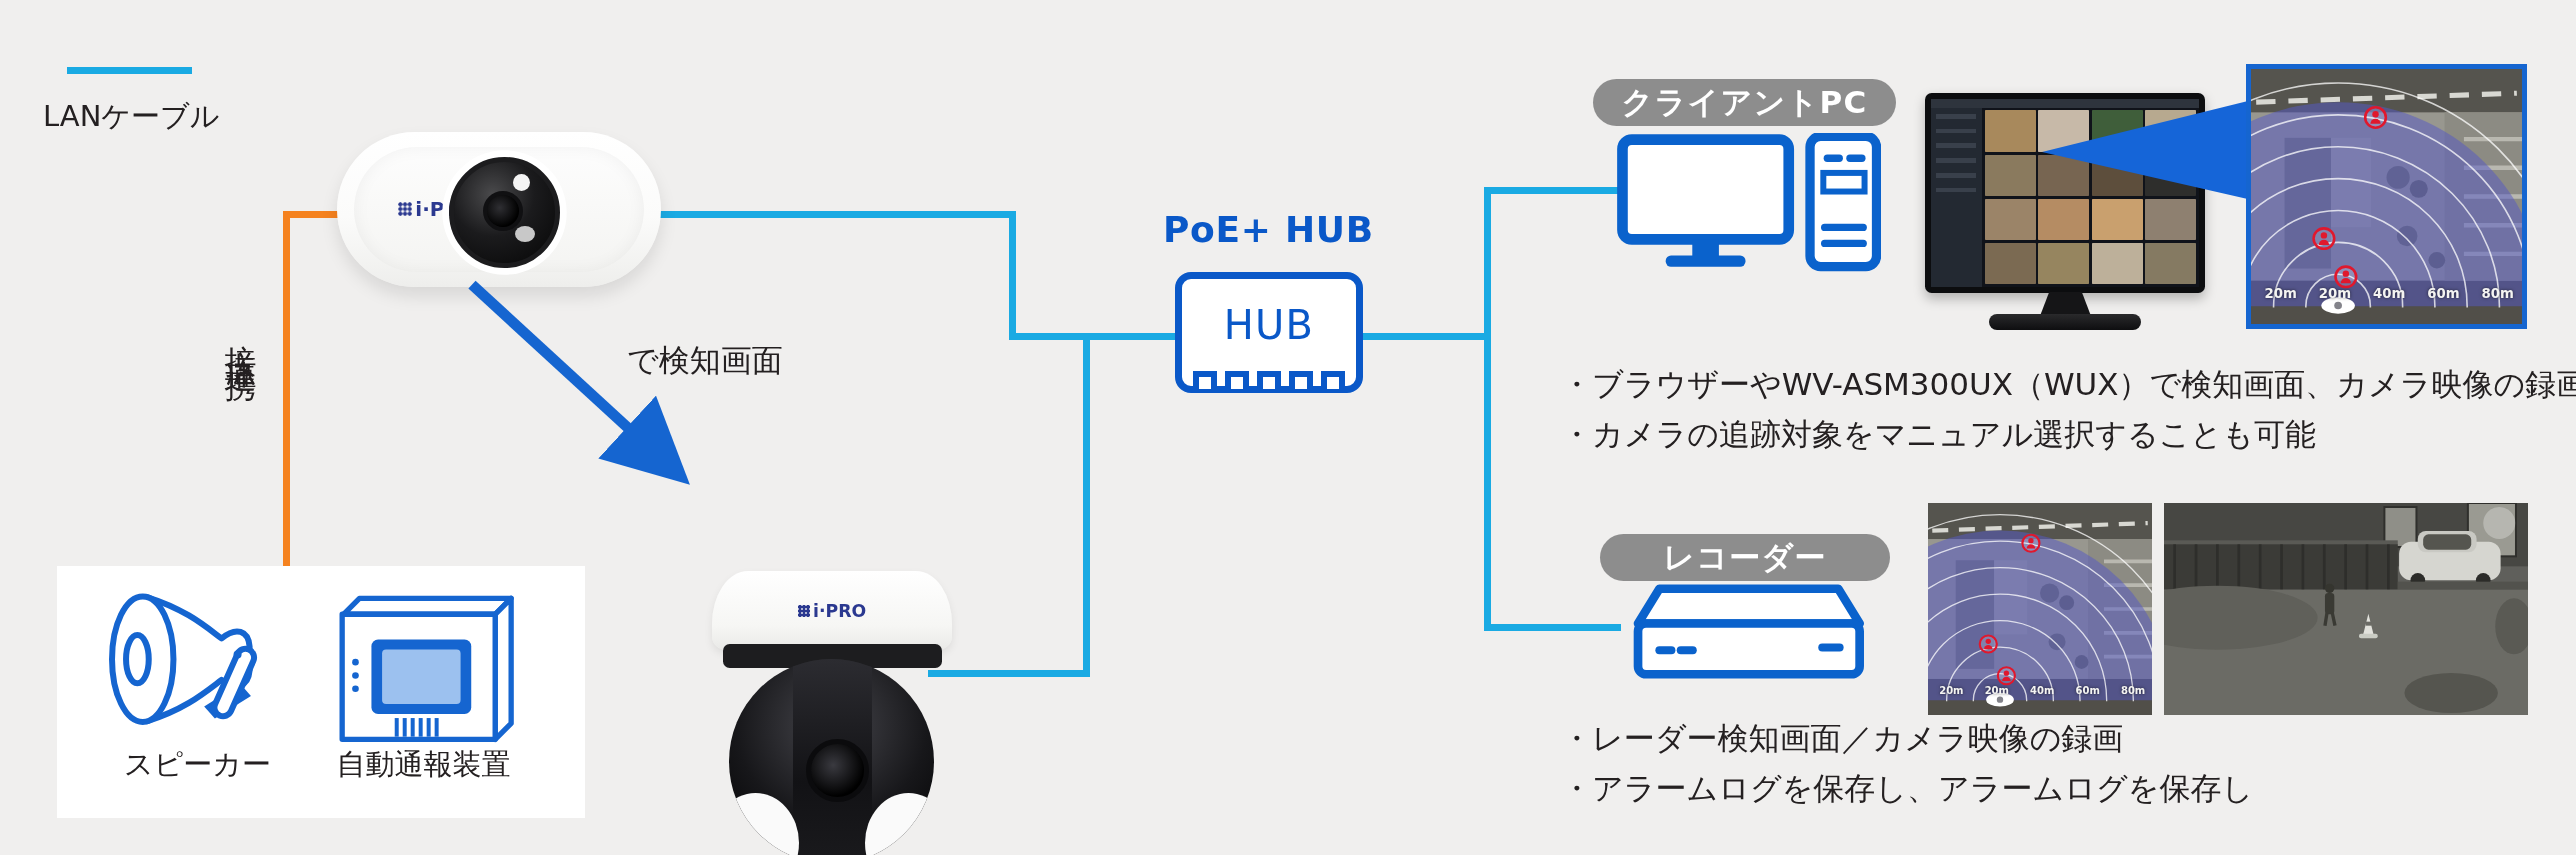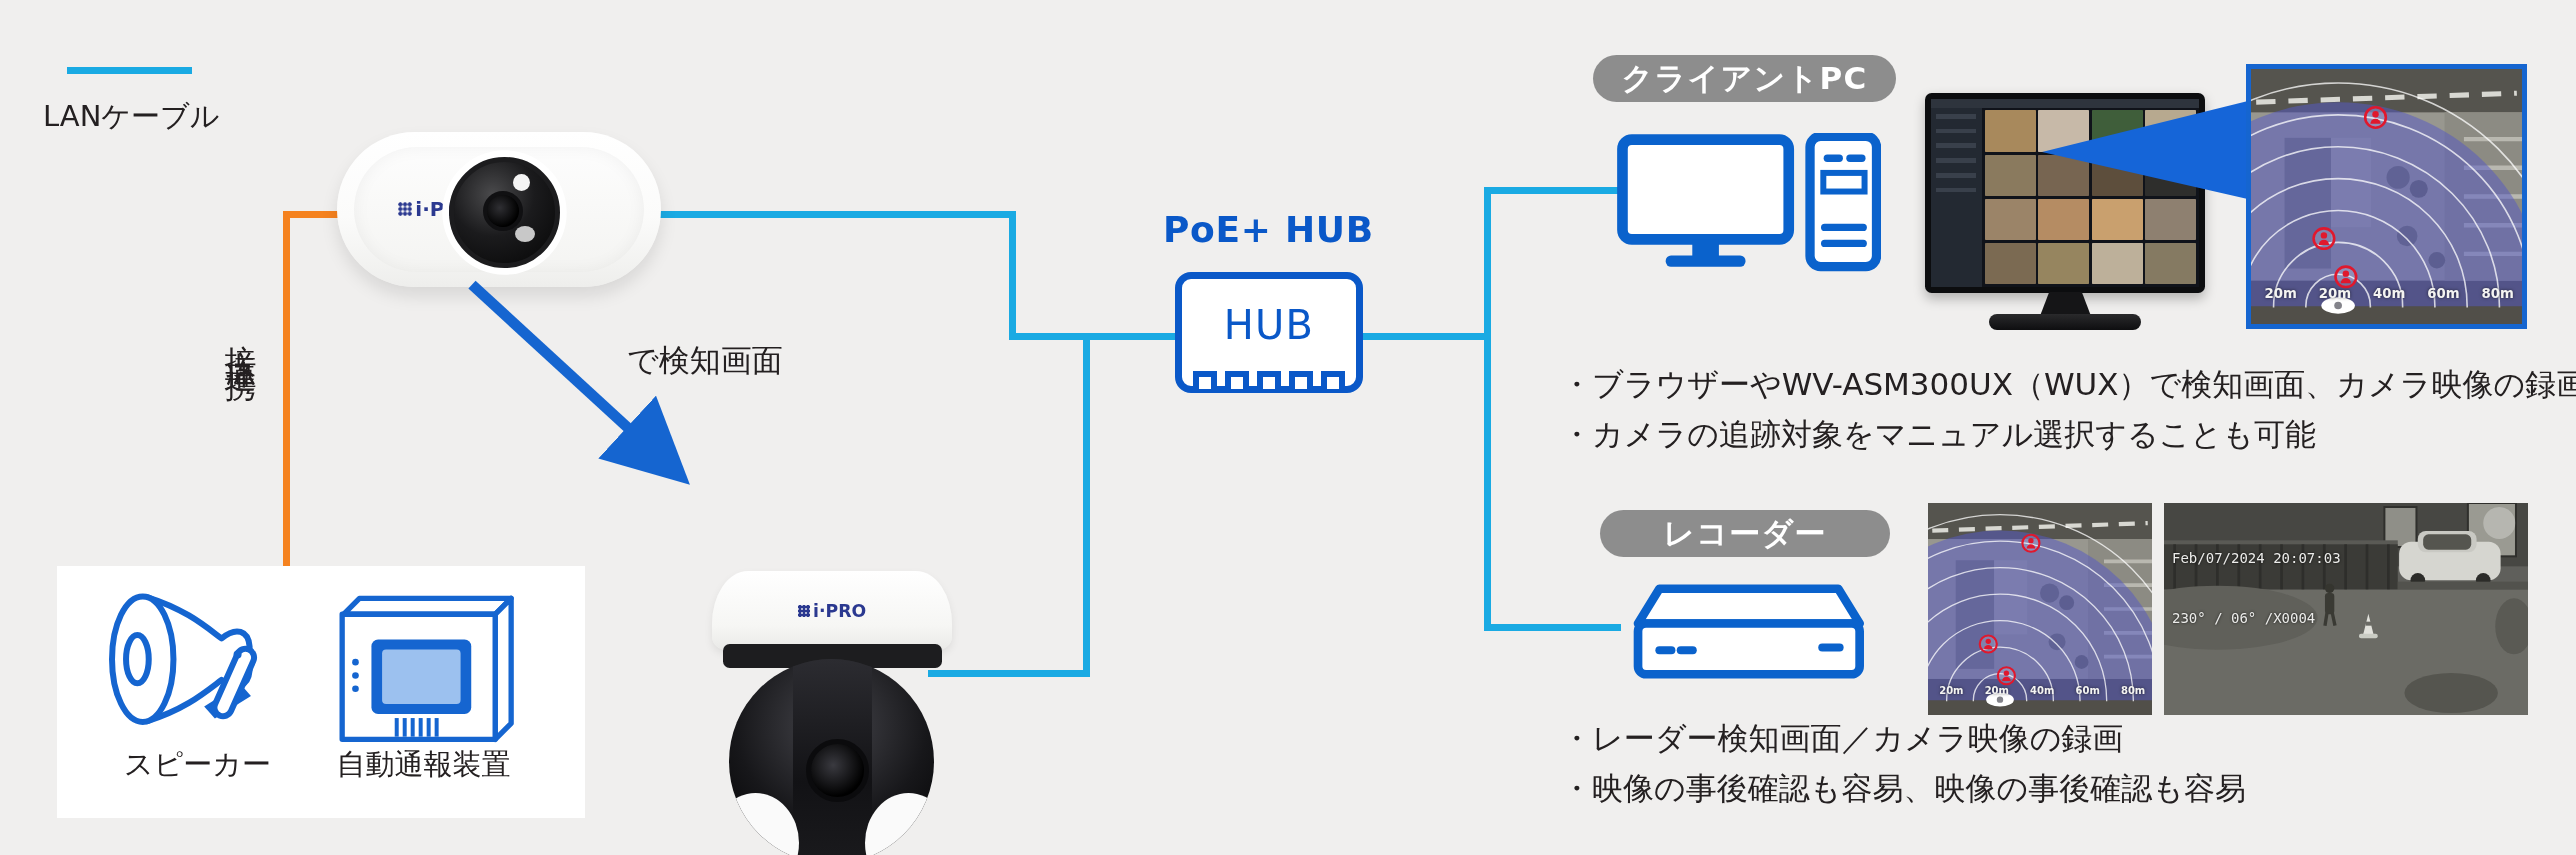--- a/index.html
+++ b/index.html
@@ -22,21 +22,21 @@
   }
   .abs{position:absolute;}
   .cable{position:absolute;background:var(--lan-cable);}
   .cable.orange{background:var(--contact-cable);}
   .badge{
     position:absolute;height:47px;border-radius:24px;
     display:flex;align-items:center;justify-content:center;
     color:#fff;font-size:31px;font-weight:bold;letter-spacing:1.3px;
   }
   .badge.blue{background:var(--radar-badge);}
-  .badge.gray{background:var(--device-badge);}
+  .badge.gray{background:var(--device-badge);margin-top:24px;}
   .note{position:absolute;font-size:31px;color:var(--ink);white-space:nowrap;letter-spacing:0px;}
   .label44{position:absolute;font-size:29px;color:var(--ink);white-space:nowrap;}
   
   .radar-device{
     position:absolute;left:337px;top:132px;width:324px;height:155px;border-radius:80px;
     background:linear-gradient(180deg,#ffffff 0%,#fbfbfa 55%,#eeeeec 100%);
     box-shadow:0 9.3px 17.3px rgba(0,0,0,0.10);
   }
   .radar-device .inner{
     position:absolute;left:17.3px;top:14.7px;right:17.3px;bottom:14.7px;border-radius:64px;
@@ -299,21 +299,21 @@
       <polygon points="62,10 330,10 362,62 30,62"></polygon>
       <rect x="30" y="62" width="332" height="76" rx="12"></rect>
     </g>
     <g stroke="#0A62CC" stroke-width="12" stroke-linecap="round">
       <line x1="62" y1="102" x2="80" y2="102"></line>
         <line x1="94" y1="102" x2="112" y2="102"></line>
       <line x1="306" y1="98" x2="332" y2="98"></line>
     </g>
   </svg>
   <div class="note" style="left:1561px;top:718px;">・レーダー検知画面／カメラ映像の録画</div>
-  <div class="note" style="left:1561px;top:768px;">・映像の事後確認も容易、映像の事後確認も容易</div>
+  <div class="note" style="left:1561px;top:768px;">・アラームログを保存し、アラームログを保存し</div>
 
   <div class="monitor">
     <div class="mon-screen">
       <div class="mon-inner">
         <div class="mon-topbar"></div>
         <div class="mon-row">
           <div class="mon-side"></div>
           <div class="mon-grid">
               <div style="background: rgb(168, 137, 92);"></div>
               <div style="background: rgb(199, 185, 168);"></div>
@@ -401,20 +401,16 @@
       <ellipse cx="430" cy="285" rx="70" ry="30" fill="#55554f"></ellipse>
       <ellipse cx="524" cy="185" rx="28" ry="42" fill="#5a5a54"></ellipse>
       <circle cx="248" cy="128" r="7" fill="#35352f"></circle>
       <rect x="241" y="135" width="14" height="32" rx="5" fill="#3a3a34"></rect>
       <line x1="244" y1="165" x2="241" y2="184" stroke="#3a3a34" stroke-width="5"></line>
       <line x1="252" y1="165" x2="256" y2="184" stroke="#3a3a34" stroke-width="5"></line>
       <polygon points="298,198 314,198 306,166" fill="#e2e2dc"></polygon>
       <rect x="292" y="196" width="28" height="7" rx="3" fill="#caccc4"></rect>
       <rect x="302" y="178" width="9" height="6" fill="#6b6b65"></rect>
     </svg>
-    <div class="osd">
-      <div>Feb/07/2024 20:07:03</div>
-      <div>230° / 06° /X0004</div>
-    </div>
   </div>
 
 </div>
 
 
 </body></html>

